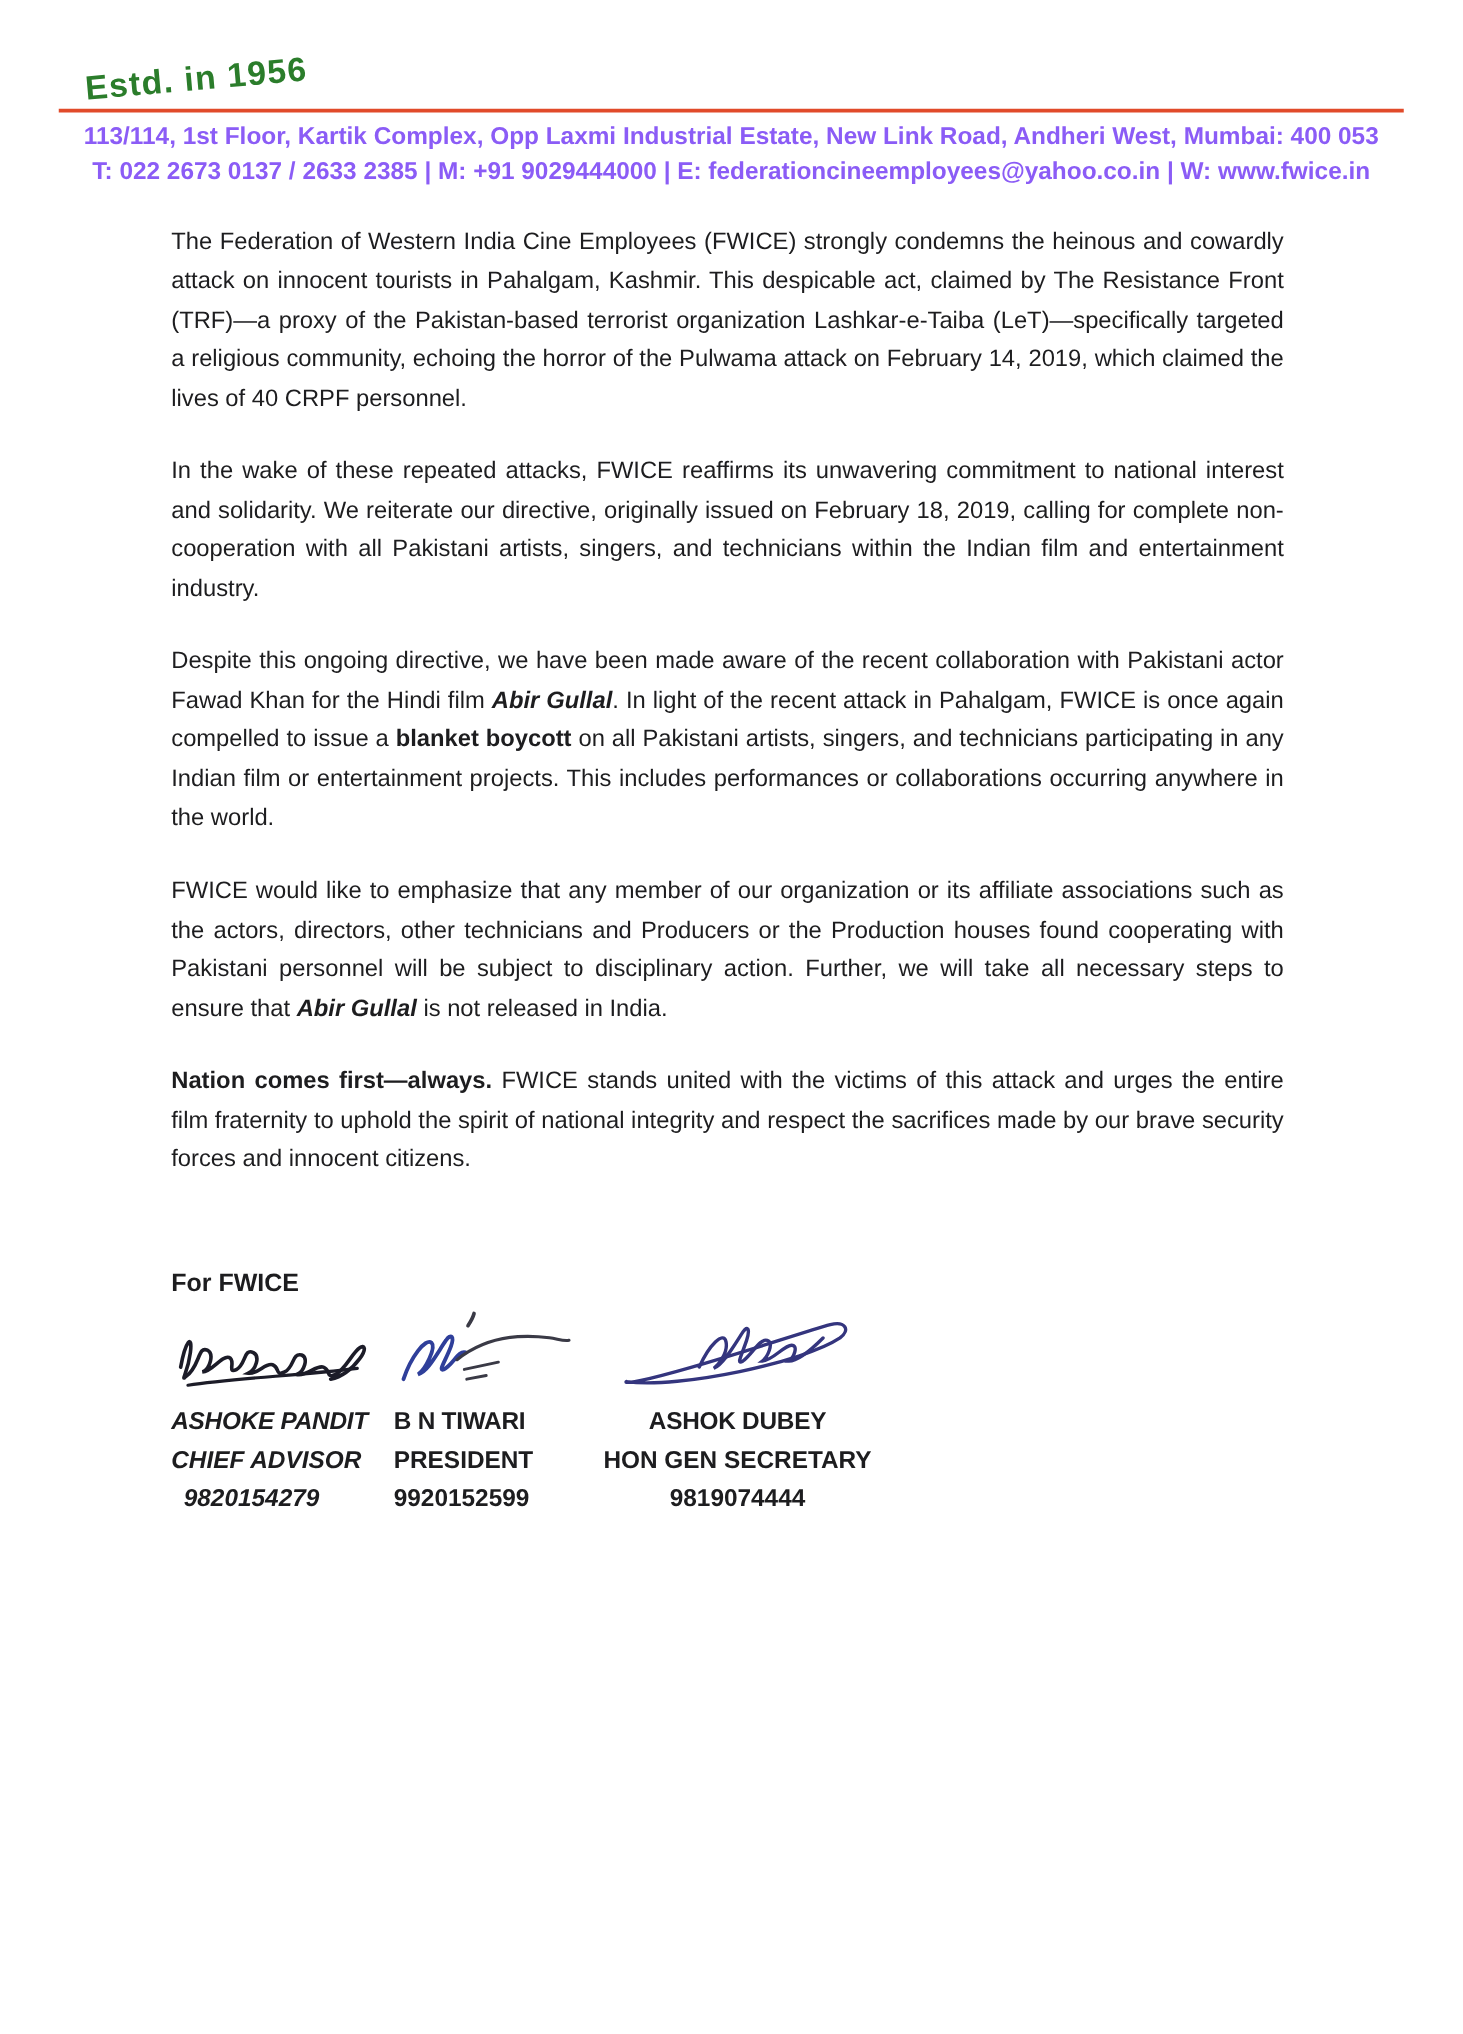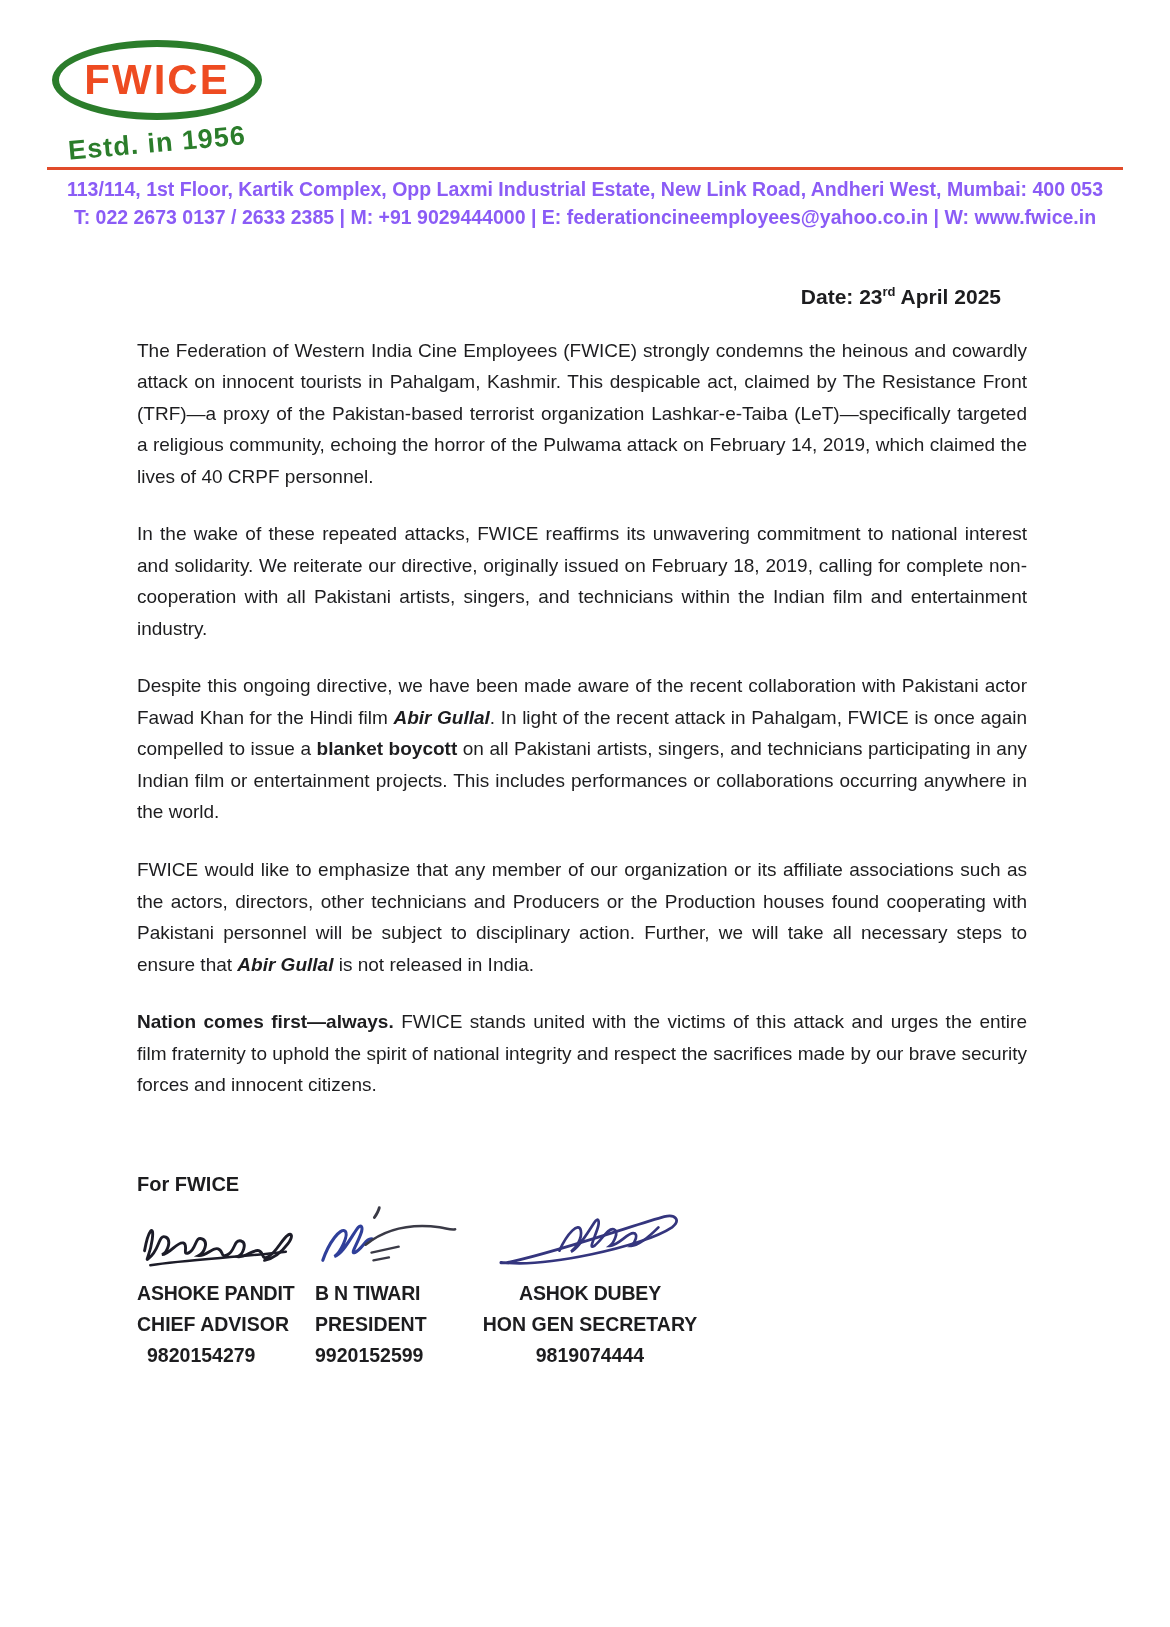--- a/index.html
+++ b/index.html
@@ -40,54 +40,50 @@
   .date-line sup{font-size:13px;}
   .pr-label{text-align:center;font-weight:bold;font-size:20px;margin-top:38px;letter-spacing:0.3px;}
   .headline{font-weight:bold;font-size:19px;line-height:1.65;margin-top:34px;}
   .para{font-size:19px;line-height:1.66;text-align:justify;margin:26px 0 0 0;}
   .bi{font-weight:bold;font-style:italic;}
   .b{font-weight:bold;}
   .closing{font-weight:bold;font-size:20px;margin-top:72px;}
   
   .sig-row{display:flex;align-items:flex-end;margin-top:4px;}
   .signatory{display:flex;flex-direction:column;}
-  .sig-col1{width:170px;margin-right:8px;align-items:flex-start;text-align:center;}
+  .sig-col1{width:170px;margin-right:8px;align-items:flex-start;text-align:center;font-style:italic;}
   .sig-col2{width:146px;margin-right:18px;align-items:flex-start;text-align:left;}
   .sig-col3{width:222px;margin-right:32px;align-items:center;text-align:center;}
   .sig-col4{width:336px;align-items:center;text-align:center;}
   .sig-img{height:auto;}
   .sig-name{font-weight:bold;font-size:19.5px;margin-top:6px;letter-spacing:-0.2px;white-space:nowrap;}
   .sig-title{font-weight:bold;font-size:19.5px;margin-top:8px;white-space:nowrap;}
   .sig-phone{font-weight:bold;font-size:19.5px;margin-top:8px;white-space:nowrap;}
   .sig-col1 .sig-phone{padding-left:10px;}
 </style>
 </head>
 <body>
 
 <div class="page">
 
   <div class="header">
     <div class="logo-block">
-      <div class="logo-oval">
-        <span class="logo-acronym">FWICE</span>
-      </div>
       <span class="logo-estd">Estd. in 1956</span>
     </div>
   </div>
 
   <div class="rule"></div>
 
   <div class="address">
     <div>113/114, 1st Floor, Kartik Complex, Opp Laxmi Industrial Estate, New Link Road, Andheri West, Mumbai: 400 053</div>
     <div>T: 022 2673 0137 / 2633 2385 | M: +91 9029444000 | E: federationcineemployees@yahoo.co.in | W: www.fwice.in</div>
   </div>
 
   <div class="content">
 
-    <div class="date-line"><span>Date: 23</span><sup>rd</sup><span> April 2025</span></div>
 
 
 
     <p class="para"><span>The Federation of Western India Cine Employees (FWICE) strongly condemns the heinous and cowardly attack on innocent tourists in Pahalgam, Kashmir. This despicable act, claimed by The Resistance Front (TRF)—a proxy of the Pakistan-based terrorist organization Lashkar-e-Taiba (LeT)—specifically targeted a religious community, echoing the horror of the Pulwama attack on February 14, 2019, which claimed the lives of 40 CRPF personnel.</span></p>
 
     <p class="para"><span>In the wake of these repeated attacks, FWICE reaffirms its unwavering commitment to national interest and solidarity. We reiterate our directive, originally issued on February 18, 2019, calling for complete non-cooperation with all Pakistani artists, singers, and technicians within the Indian film and entertainment industry.</span></p>
 
     <p class="para"><span>Despite this ongoing directive, we have been made aware of the recent collaboration with Pakistani actor Fawad Khan for the Hindi film </span><span class="bi">Abir Gullal</span><span>. In light of the recent attack in Pahalgam, FWICE is once again compelled to issue a </span><span class="b">blanket boycott</span><span> on all Pakistani artists, singers, and technicians participating in any Indian film or entertainment projects. This includes performances or collaborations occurring anywhere in the world.</span></p>
 
     <p class="para"><span>FWICE would like to emphasize that any member of our organization or its affiliate associations such as the actors, directors, other technicians and Producers or the Production houses found cooperating with Pakistani personnel will be subject to disciplinary action. Further, we will take all necessary steps to ensure that </span><span class="bi">Abir Gullal</span><span> is not released in India.</span></p>

